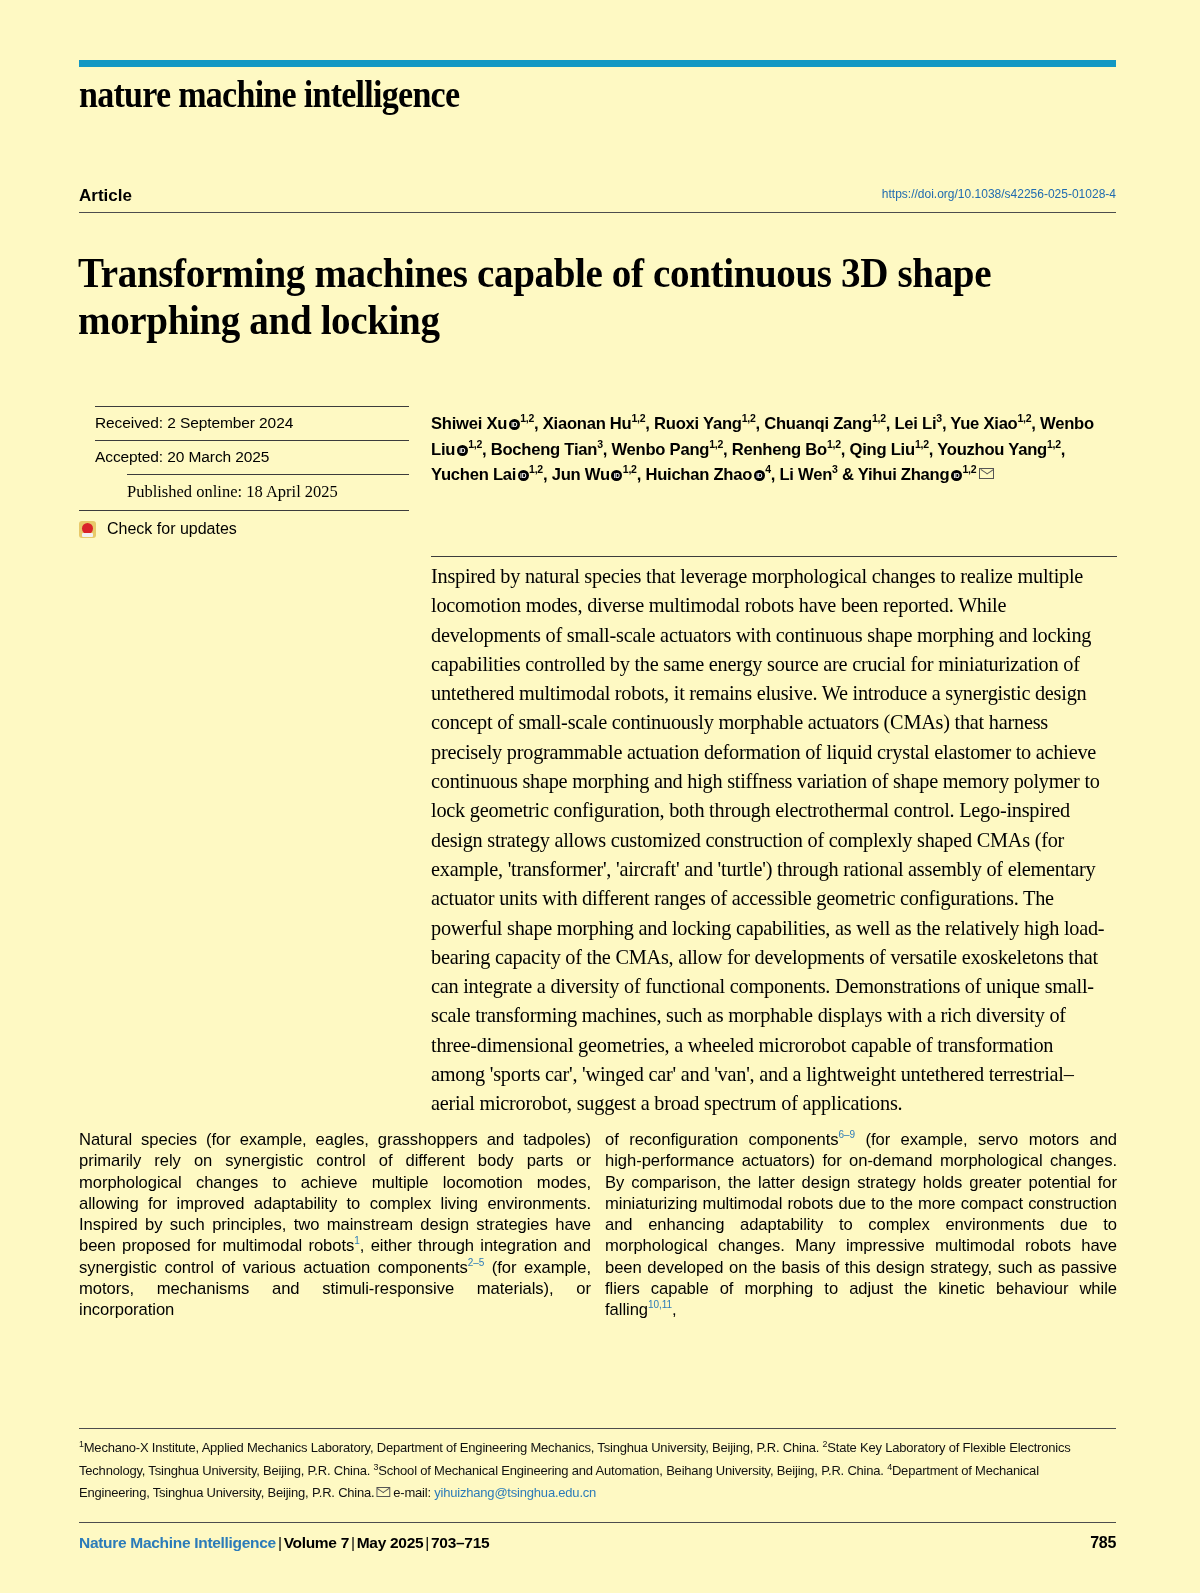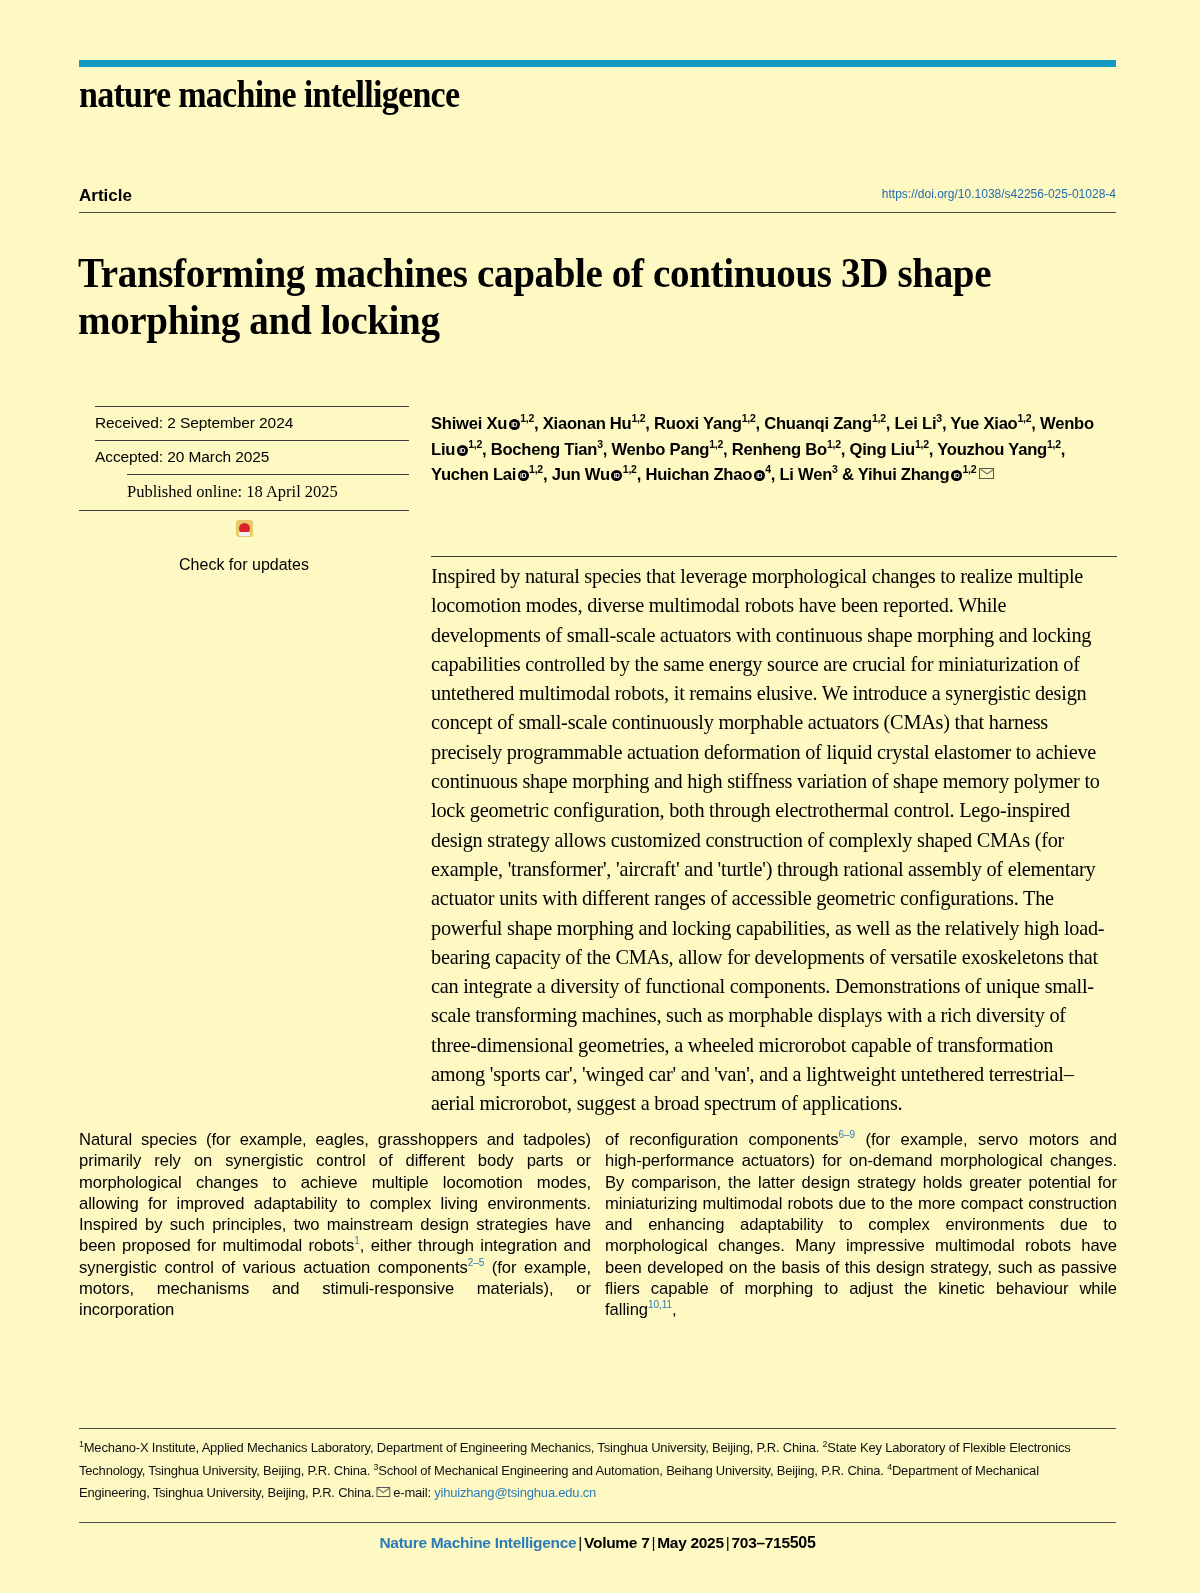--- a/index.html
+++ b/index.html
@@ -107,25 +107,24 @@
   .meta-row.serif {
     font-family: "Liberation Serif", serif;
     font-size: 16.5px;
     margin-left: 48px;
   }
   .updates-row {
     border-top: 1px solid #3c3c3c;
     padding: 9px 0 0 0;
     display: flex;
     align-items: center;
-    gap: 19px;
+    gap: 11px;
     font-family: "Liberation Sans", sans-serif;
     font-size: 16px;
     font-weight: 500;
-    flex-direction: column;
   }
   .crossmark {
     width: 17px;
     height: 17px;
     border-radius: 3px;
     background: #e8c96a;
     position: relative;
     flex: 0 0 auto;
     overflow: hidden;
   }
@@ -312,21 +311,21 @@
     width: 1037px;
     height: 1px;
     background: #4d4d4d;
   }
   .footer {
     position: absolute;
     left: 79px;
     top: 1534px;
     width: 1037px;
     display: flex;
-    justify-content: center;
+    justify-content: space-between;
     align-items: baseline;
     font-family: "Liberation Sans", sans-serif;
     font-size: 15.5px;
     letter-spacing: -0.3px;
   }
   .footer-left { color: #000; font-weight: 600; }
   .footer-left .jname { color: #2b7bb9; font-weight: 600; }
   .footer-left .sep { color: #000; font-weight: 400; margin: 0 2px; }
   .footer-page { font-weight: 700; font-size: 16px; color: #000; }
 </style>
@@ -365,16 +364,16 @@
   <div class="affil-rule"></div>
   <div class="affiliations">
     <span><sup>1</sup>Mechano-X Institute, Applied Mechanics Laboratory, Department of Engineering Mechanics, Tsinghua University, Beijing, P.R. China. <sup>2</sup>State Key Laboratory of Flexible Electronics Technology, Tsinghua University, Beijing, P.R. China. <sup>3</sup>School of Mechanical Engineering and Automation, Beihang University, Beijing, P.R. China. <sup>4</sup>Department of Mechanical Engineering, Tsinghua University, Beijing, P.R. China.</span><span class="env-small"></span><span>e-mail:</span> <a class="mail-link" href="#">yihuizhang@tsinghua.edu.cn</a>
   </div>
 
   <div class="footer-rule"></div>
   <div class="footer">
     <div class="footer-left">
       <span class="jname">Nature Machine Intelligence</span><span class="sep">|</span><span>Volume 7</span><span class="sep">|</span><span>May 2025</span><span class="sep">|</span><span>703–715</span>
     </div>
-    <div class="footer-page">505</div>
+    <div class="footer-page">785</div>
   </div>
 
 </div>
 
 </body></html>

